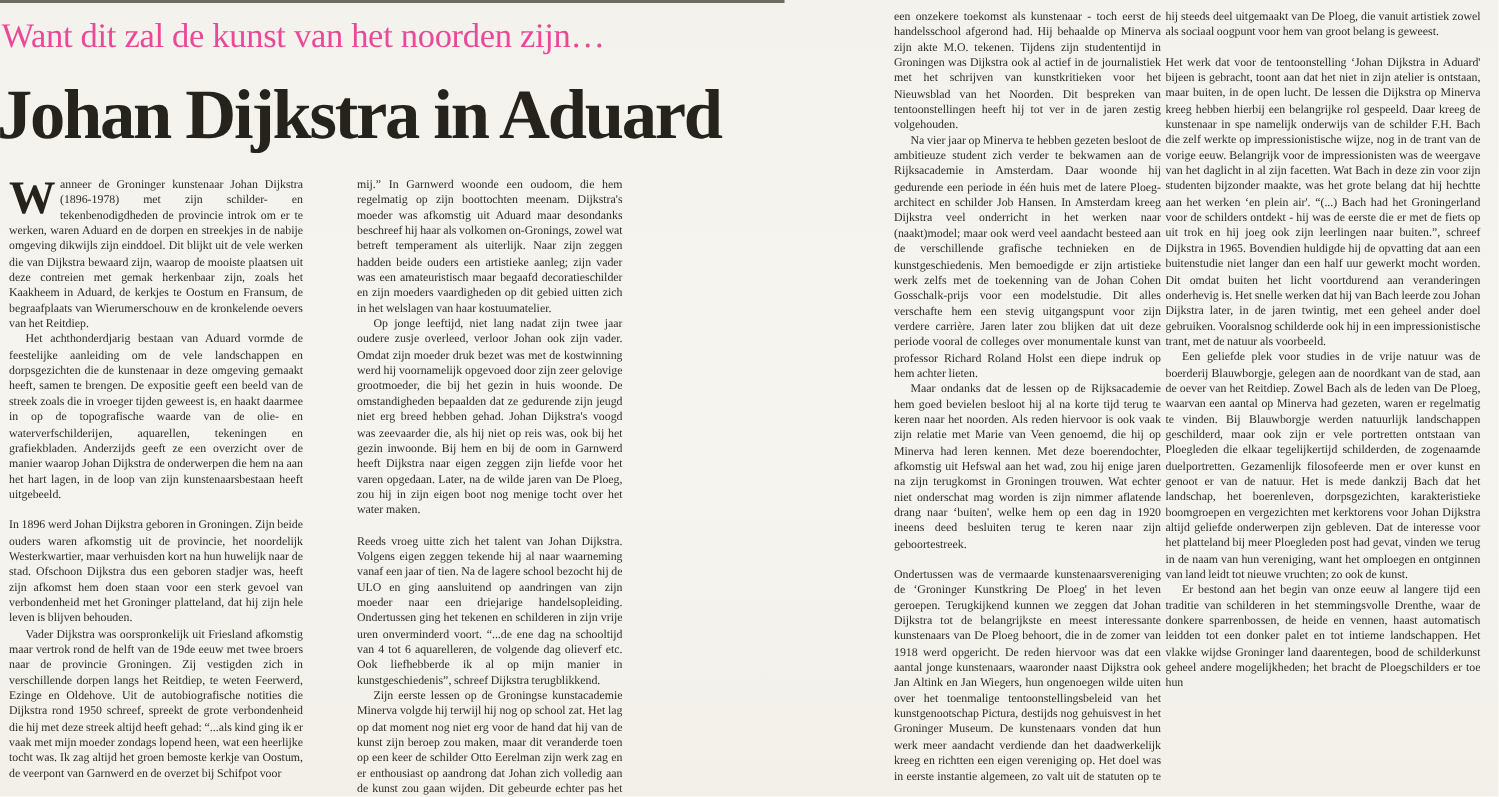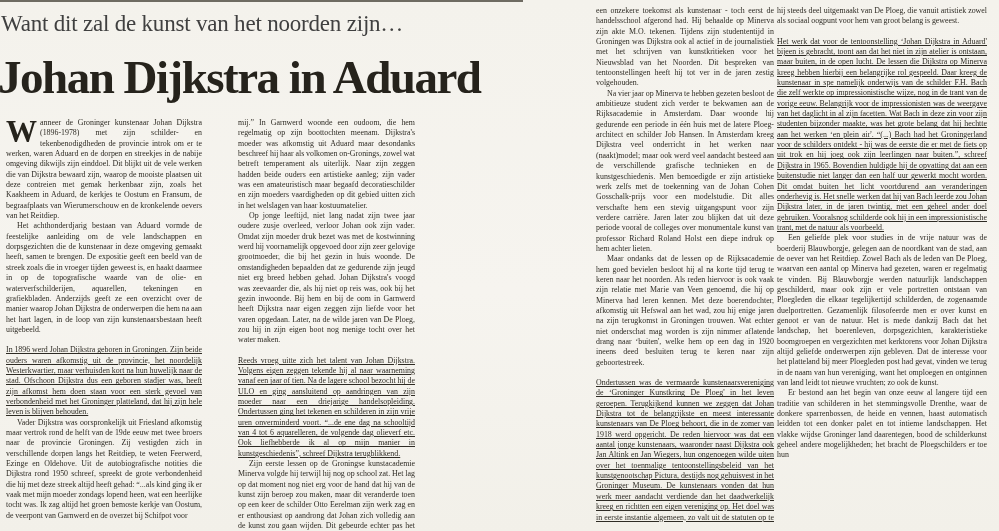--- a/index.html
+++ b/index.html
@@ -10,41 +10,41 @@
     font-family:"Liberation Serif", "DejaVu Serif", serif;
     overflow:hidden;
   }
   .rule {
     position:absolute; left:0; top:7; width:523px; height:2px;
     background:#6e6b62;
   }
   .kicker {
     position:absolute; left:1px; top:11px; width:540px;
     font-size:23px; letter-spacing:-0.2px;
-    color:#404040; white-space:nowrap;
+    color:#ec4899; white-space:nowrap;
   }
   .title {
     position:absolute; left:-2px; top:50px; width:545px;
     font-size:47px; font-weight:bold; letter-spacing:-1.5px;
     color:#26231c; white-space:nowrap;
   }
   .col {
     position:absolute; overflow:hidden;
     font-size:7.9px; line-height:10.35px;
     color:#2e2b24;
     text-align:justify;
     hyphens:auto; -webkit-hyphens:auto; word-spacing:-0.2px;
   }
   .col-0 { left:6px;   top:118px; width:196px; height:414px; }
   .col-1 { left:238px; top:118px; width:177px; height:414px; }
   .col-2 { left:596px; top:6px;   width:178px; height:518px; }
   .col-3 { left:777px; top:6px;   width:210px; height:518px; }
   .para { margin:0; }
   .para.indent { text-indent:11px; }
-  .para.gap { margin-top:10px;text-decoration:underline; }
+  .para.gap { margin-top:10px; }
   .dropcap {
     float:left;
     font-size:31px; line-height:25px;
     font-weight:bold;
     padding:1px 3px 0 0;
     color:#26231c;
   }
 </style>
 </head>
 <body>

